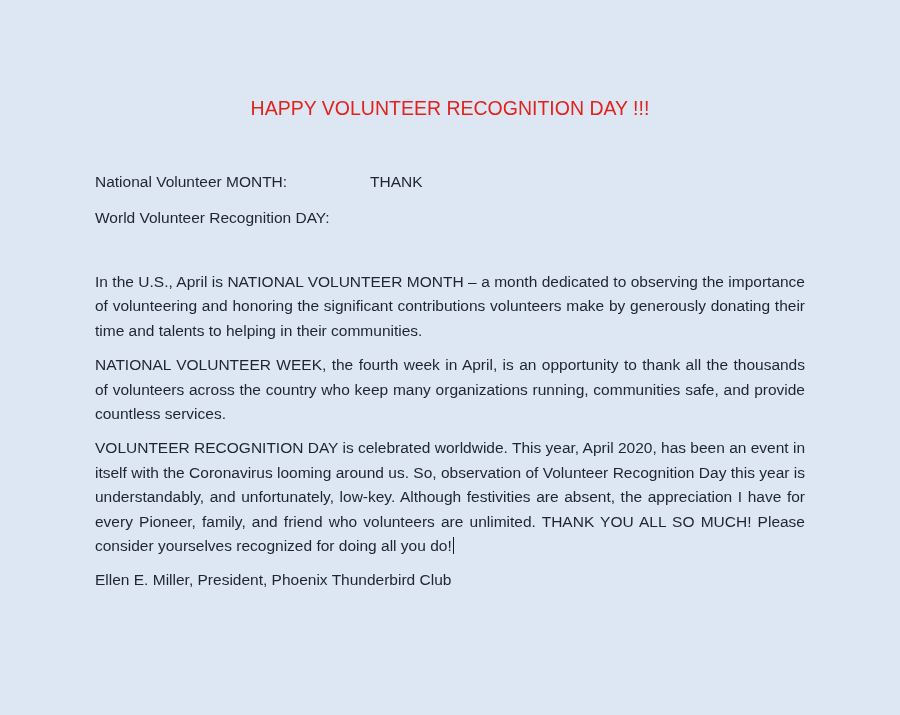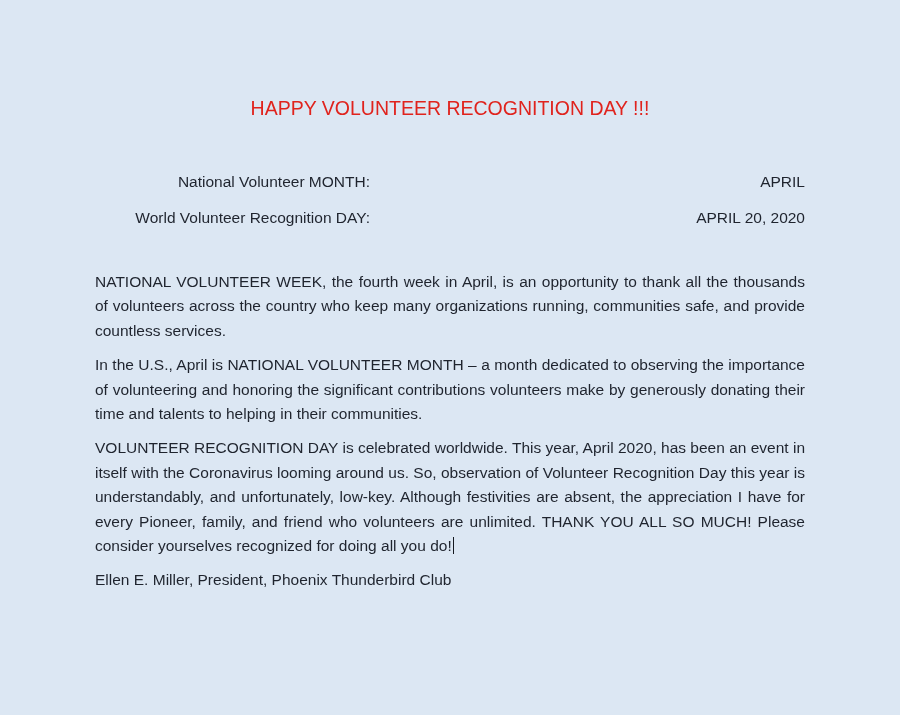--- a/index.html
+++ b/index.html
@@ -30,21 +30,20 @@
   }
   .schedule {
     margin: 0 0 40px 0;
   }
   .schedule-row {
     display: grid;
     grid-template-columns: 275px 1fr;
     font-size: 15.5px;
     line-height: 25px;
     margin-bottom: 11px;
-    text-align: right;
   }
   .schedule-row .value {
     white-space: nowrap;
   }
   .body-par {
     margin: 0 0 10px 0;
     font-size: 15.5px;
     line-height: 24.4px;
     text-align: justify;
     text-justify: inter-word;
@@ -66,29 +65,28 @@
 </head>
 <body>
 
 <div class="doc">
 
   <h1 class="doc-title">HAPPY VOLUNTEER RECOGNITION DAY !!!</h1>
 
   <div class="schedule">
     <div class="schedule-row">
       <span class="label">National Volunteer MONTH:</span>
-      <span class="value">APRIL</span>
+      <span class="value">THANK</span>
     </div>
     <div class="schedule-row">
       <span class="label">World Volunteer Recognition DAY:</span>
-      <span class="value">APRIL 20, 2020</span>
     </div>
   </div>
 
+  <p class="body-par">In the U.S., April is NATIONAL VOLUNTEER MONTH – a month dedicated to observing the importance of volunteering and honoring the significant contributions volunteers make by generously donating their time and talents to helping in their communities.</p>
+
   <p class="body-par">NATIONAL VOLUNTEER WEEK, the fourth week in April, is an opportunity to thank all the thousands of volunteers across the country who keep many organizations running, communities safe, and provide countless services.</p>
-
-  <p class="body-par">In the U.S., April is NATIONAL VOLUNTEER MONTH – a month dedicated to observing the importance of volunteering and honoring the significant contributions volunteers make by generously donating their time and talents to helping in their communities.</p>
 
   <p class="body-par"><span>VOLUNTEER RECOGNITION DAY is celebrated worldwide.  This year, April 2020, has been an event in itself with the Coronavirus looming around us.  So, observation of Volunteer Recognition Day this year is understandably, and unfortunately, low-key.  Although festivities are absent, the appreciation I have for every Pioneer, family, and friend who volunteers are unlimited.  THANK YOU ALL SO MUCH!  Please consider yourselves recognized for doing all you do!</span><span class="caret"></span></p>
 
   <p class="signature">Ellen E. Miller, President, Phoenix Thunderbird Club</p>
 
 </div>
 
 </body></html>

